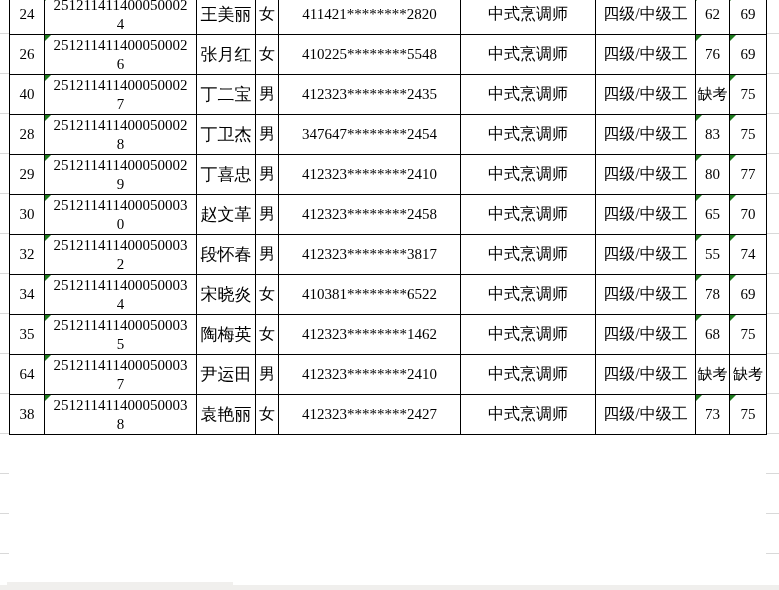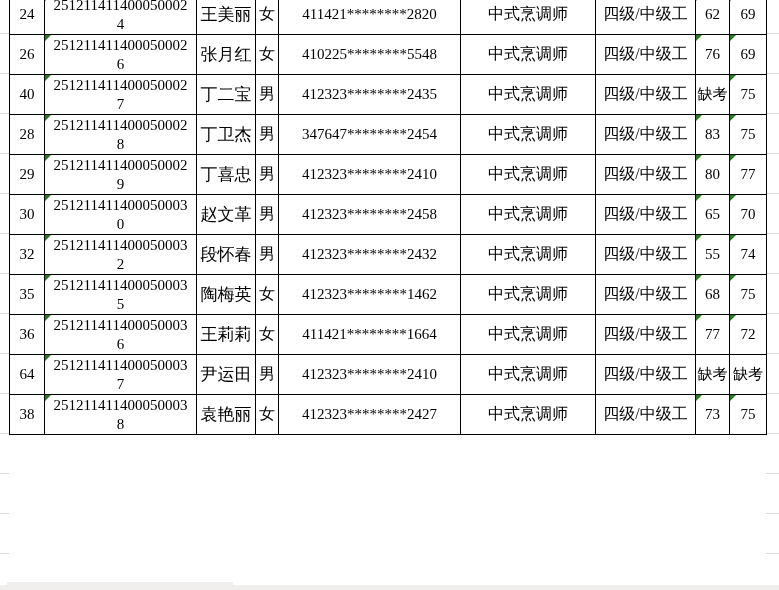--- a/index.html
+++ b/index.html
@@ -184,55 +184,55 @@
       </tr>
       <tr>
         <td class="c0">32</td>
         <td class="c1">
           <div>251211411400050003</div>
           <div>2</div>
           <span class="tri"></span>
         </td>
         <td class="c2">段怀春</td>
         <td class="c3">男</td>
-        <td class="c4">412323********2432</td>
+        <td class="c4">412323********3817</td>
         <td class="c5">中式烹调师</td>
         <td class="c6">四级/中级工</td>
         <td class="c7">55<span class="tri"></span></td>
         <td class="c8">74<span class="tri"></span></td>
       </tr>
       <tr>
+        <td class="c0">34</td>
+        <td class="c1">
+          <div>251211411400050003</div>
+          <div>4</div>
+          <span class="tri"></span>
+        </td>
+        <td class="c2">宋晓炎</td>
+        <td class="c3">女</td>
+        <td class="c4">410381********6522</td>
+        <td class="c5">中式烹调师</td>
+        <td class="c6">四级/中级工</td>
+        <td class="c7">78<span class="tri"></span></td>
+        <td class="c8">69<span class="tri"></span></td>
+      </tr>
+      <tr>
         <td class="c0">35</td>
         <td class="c1">
           <div>251211411400050003</div>
           <div>5</div>
           <span class="tri"></span>
         </td>
         <td class="c2">陶梅英</td>
         <td class="c3">女</td>
         <td class="c4">412323********1462</td>
         <td class="c5">中式烹调师</td>
         <td class="c6">四级/中级工</td>
         <td class="c7">68<span class="tri"></span></td>
         <td class="c8">75<span class="tri"></span></td>
-      </tr>
-      <tr>
-        <td class="c0">36</td>
-        <td class="c1">
-          <div>251211411400050003</div>
-          <div>6</div>
-          <span class="tri"></span>
-        </td>
-        <td class="c2">王莉莉</td>
-        <td class="c3">女</td>
-        <td class="c4">411421********1664</td>
-        <td class="c5">中式烹调师</td>
-        <td class="c6">四级/中级工</td>
-        <td class="c7">77<span class="tri"></span></td>
-        <td class="c8">72<span class="tri"></span></td>
       </tr>
       <tr>
         <td class="c0">64</td>
         <td class="c1">
           <div>251211411400050003</div>
           <div>7</div>
           <span class="tri"></span>
         </td>
         <td class="c2">尹运田</td>
         <td class="c3">男</td>

